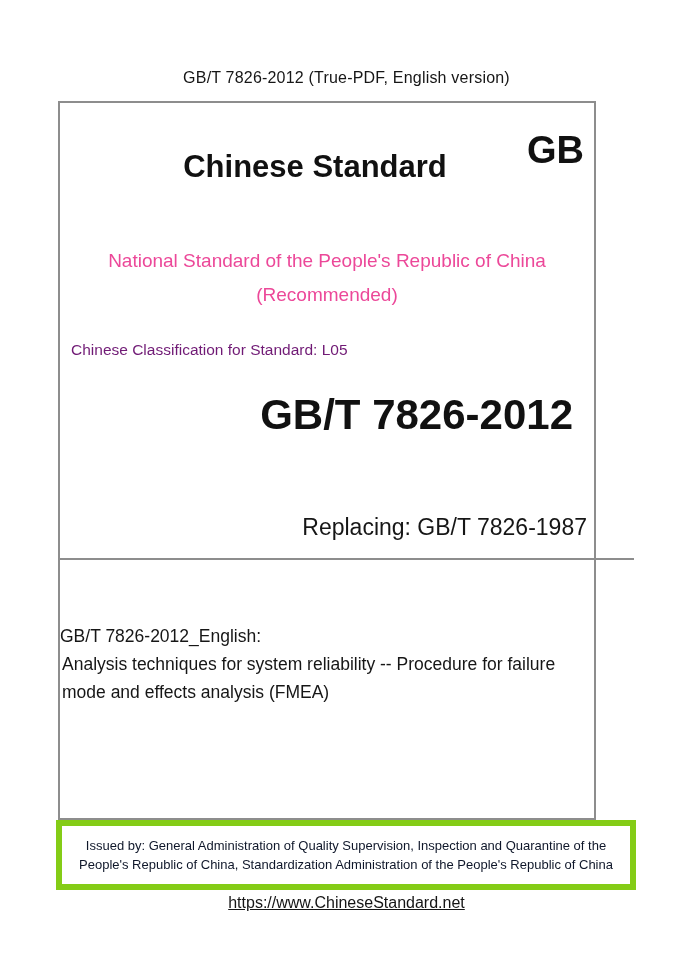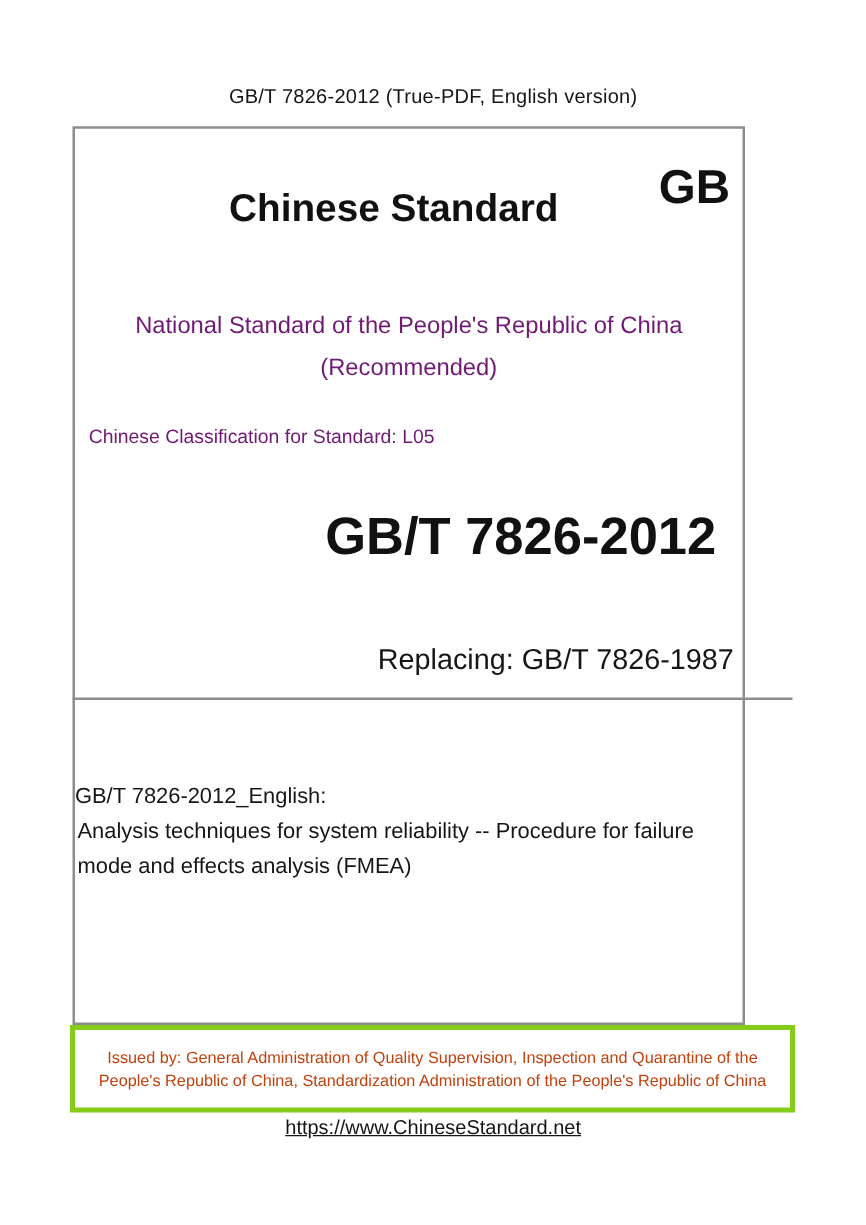--- a/index.html
+++ b/index.html
@@ -58,32 +58,32 @@
     color: #111111;
   }
   .national-block {
     position: absolute;
     top: 141px;
     left: 0;
     width: 100%;
     text-align: center;
     font-size: 19px;
     line-height: 34px;
-    color: #701a75;
+    color: #ec4899;
   }
   .classification {
     position: absolute;
     top: 238px;
     left: 11px;
     font-size: 15.5px;
     color: #701a75;
   }
   .std-number {
     position: absolute;
-    top: 302px;
+    top: 288px;
     right: 21px;
     font-size: 42px;
     font-weight: bold;
     line-height: 1.15;
     color: #111111;
   }
   .replacing {
     position: absolute;
     top: 411px;
     right: 7px;
@@ -110,30 +110,30 @@
   .title-text {
     max-width: 530px;
     margin: 0 auto;
   }
   .issued-box {
     position: absolute;
     left: 56px;
     top: 820px;
     width: 580px;
     height: 70px;
-    border: 4px solid #84cc16;
+    border: 6px solid #84cc16;
     background: #ffffff;
     display: flex;
     align-items: center;
     justify-content: center;
     text-align: center;
     font-size: 13px;
     line-height: 19px;
     padding: 0 5px;
-    color: #c2410c;
+    color: #0f172a;
   }
   .footer {
     position: absolute;
     top: 894px;
     left: 0;
     width: 100%;
     text-align: center;
     font-size: 16px;
   }
   .footer a {

